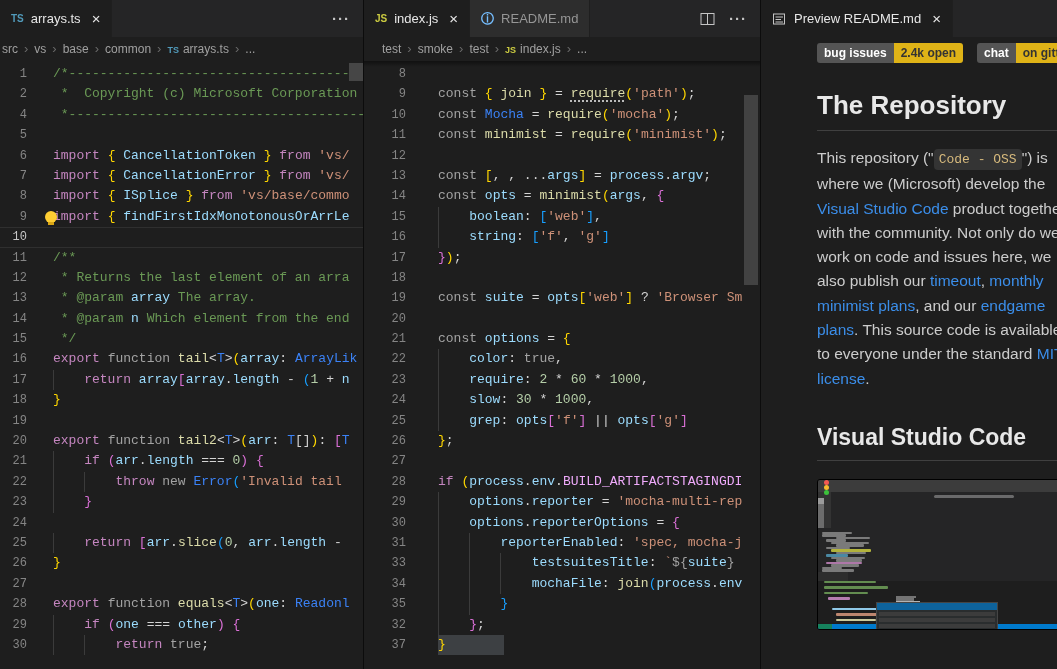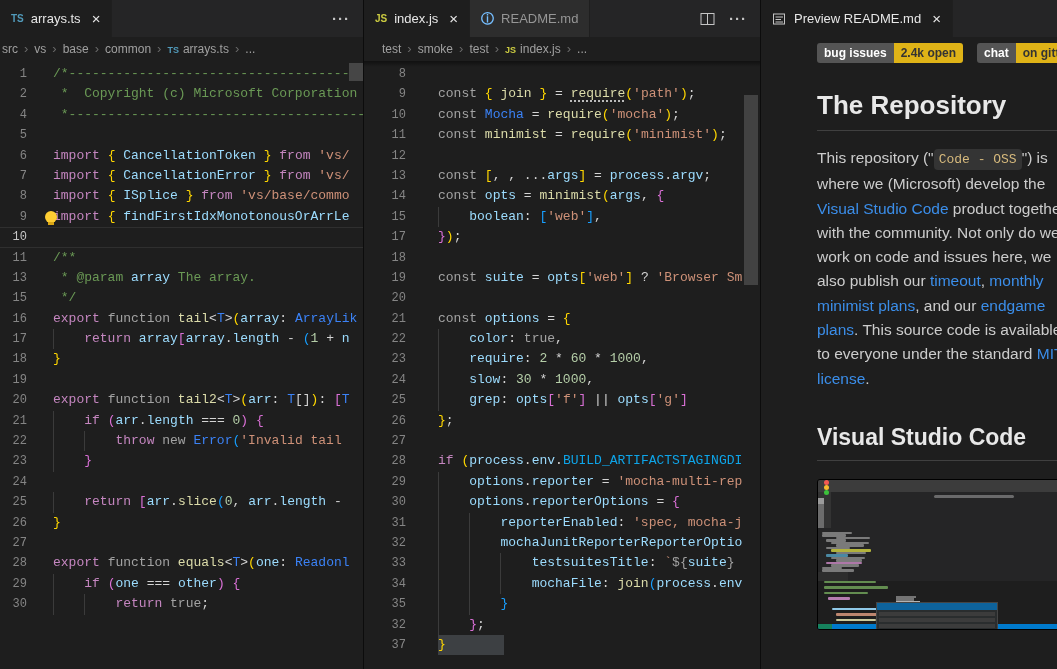--- a/index.html
+++ b/index.html
@@ -42,21 +42,21 @@
   .guide{position:absolute;top:0;bottom:0;width:1px;background:#3b3b3b;}
   .selbox{position:absolute;top:0;height:100%;width:66px;background:#3d4043;z-index:0;}
   .bulb{position:absolute;left:45px;top:4px;width:12px;height:12px;border-radius:50%;
       background:#ffce33;z-index:3;}
   .bulb::after{content:'';position:absolute;left:3px;top:11px;width:6px;height:3px;background:#d9a616;}
   .vthumb{position:absolute;width:14px;background:#464646;z-index:6;}
 
   
   .cm{color:#6a9955}.kw{color:#c586c0}.st{color:#a3a3a3}.fn{color:#dcdcaa}.ty{color:#3b82f6}
   .vr{color:#9cdcfe}.sr{color:#ce9178}.nu{color:#b5cea8}.pw{color:#d4d4d4}
-  .b1{color:#ffd700}.b2{color:#da70d6}.b3{color:#179fff}.cb{color:#0ea5e9}
+  .b1{color:#ffd700}.b2{color:#da70d6}.b3{color:#179fff}.cb{color:#f0abfc}
   .fnu{color:#dcdcaa;text-decoration:underline dotted #bbb 1.5px;text-underline-offset:3px;}
 
   
   .preview{position:absolute;top:37px;left:0;right:0;bottom:0;overflow:hidden;
       padding:6px 0 0 56px;color:#ccc;}
   .md{width:312px;}
   .badges{display:flex;gap:14px;margin-top:0;}
   .badge{display:inline-flex;height:20px;border-radius:3px;overflow:hidden;
       font-size:12px;font-weight:700;cursor:pointer;}
   .badge .bl{background:#555;color:#fff;padding:3px 7px;line-height:14px;}
@@ -133,21 +133,23 @@
         <div class="code-row"><span class="num">1</span><span class="code"><span class="cm">/*---------------------------------------------------</span></span></div>
         <div class="code-row"><span class="num">2</span><span class="code"><span class="cm"> *  Copyright (c) Microsoft Corporation</span></span></div>
         <div class="code-row"><span class="num">4</span><span class="code"><span class="cm"> *---------------------------------------------------</span></span></div>
         <div class="code-row"><span class="num">5</span><span class="code"></span></div>
         <div class="code-row"><span class="num">6</span><span class="code"><span class="kw">import</span><span class="pw"> </span><span class="b1">{</span><span class="vr"> CancellationToken </span><span class="b1">}</span><span class="kw"> from</span><span class="sr"> 'vs/</span></span></div>
         <div class="code-row"><span class="num">7</span><span class="code"><span class="kw">import</span><span class="pw"> </span><span class="b1">{</span><span class="vr"> CancellationError </span><span class="b1">}</span><span class="kw"> from</span><span class="sr"> 'vs/</span></span></div>
         <div class="code-row"><span class="num">8</span><span class="code"><span class="kw">import</span><span class="pw"> </span><span class="b1">{</span><span class="vr"> ISplice </span><span class="b1">}</span><span class="kw"> from</span><span class="sr"> 'vs/base/commo</span></span></div>
         <div class="code-row"><span class="num">9</span><span class="code"><span class="kw">import</span><span class="pw"> </span><span class="b1">{</span><span class="vr"> findFirstIdxMonotonousOrArrLe</span></span><i class="bulb"></i></div>
         <div class="code-row cur"><span class="num">10</span><span class="code"></span></div>
         <div class="code-row"><span class="num">11</span><span class="code"><span class="cm">/**</span></span></div>
+        <div class="code-row"><span class="num">12</span><span class="code"><span class="cm"> * Returns the last element of an arra</span></span></div>
         <div class="code-row"><span class="num">13</span><span class="code"><span class="cm"> * @param </span><span class="vr">array</span><span class="cm"> The array.</span></span></div>
+        <div class="code-row"><span class="num">14</span><span class="code"><span class="cm"> * @param </span><span class="vr">n</span><span class="cm"> Which element from the end</span></span></div>
         <div class="code-row"><span class="num">15</span><span class="code"><span class="cm"> */</span></span></div>
         <div class="code-row"><span class="num">16</span><span class="code"><span class="kw">export</span><span class="pw"> </span><span class="st">function</span><span class="pw"> </span><span class="fn">tail</span><span class="pw">&lt;</span><span class="ty">T</span><span class="pw">&gt;</span><span class="b1">(</span><span class="vr">array</span><span class="pw">: </span><span class="ty">ArrayLik</span></span></div>
         <div class="code-row"><i class="guide" style="left: 53px;"></i><span class="num">17</span><span class="code"><span class="pw">    </span><span class="kw">return</span><span class="pw"> </span><span class="vr">array</span><span class="b2">[</span><span class="vr">array</span><span class="pw">.</span><span class="vr">length</span><span class="pw"> - </span><span class="b3">(</span><span class="nu">1</span><span class="pw"> + </span><span class="vr">n</span></span></div>
         <div class="code-row"><span class="num">18</span><span class="code"><span class="b1">}</span></span></div>
         <div class="code-row"><span class="num">19</span><span class="code"></span></div>
         <div class="code-row"><span class="num">20</span><span class="code"><span class="kw">export</span><span class="pw"> </span><span class="st">function</span><span class="pw"> </span><span class="fn">tail2</span><span class="pw">&lt;</span><span class="ty">T</span><span class="pw">&gt;</span><span class="b1">(</span><span class="vr">arr</span><span class="pw">: </span><span class="ty">T</span><span class="pw">[]</span><span class="b1">)</span><span class="pw">: </span><span class="b2">[</span><span class="ty">T</span></span></div>
         <div class="code-row"><i class="guide" style="left: 53px;"></i><span class="num">21</span><span class="code"><span class="pw">    </span><span class="kw">if</span><span class="pw"> </span><span class="b2">(</span><span class="vr">arr</span><span class="pw">.</span><span class="vr">length</span><span class="pw"> === </span><span class="nu">0</span><span class="b2">)</span><span class="pw"> </span><span class="b2">{</span></span></div>
         <div class="code-row"><i class="guide" style="left: 53px;"></i><i class="guide" style="left: 84.2px;"></i><span class="num">22</span><span class="code"><span class="pw">        </span><span class="kw">throw</span><span class="pw"> </span><span class="st">new</span><span class="pw"> </span><span class="ty">Error</span><span class="b3">(</span><span class="sr">'Invalid tail </span></span></div>
         <div class="code-row"><i class="guide" style="left: 53px;"></i><span class="num">23</span><span class="code"><span class="pw">    </span><span class="b2">}</span></span></div>
         <div class="code-row"><span class="num">24</span><span class="code"></span></div>
@@ -195,36 +197,36 @@
       </div>
     <div class="editor" id="gM-editor">
         <div class="code-row"><span class="num">8</span><span class="code"></span></div>
         <div class="code-row"><span class="num">9</span><span class="code"><span class="st">const</span><span class="pw"> </span><span class="b1">{</span><span class="fn"> join </span><span class="b1">}</span><span class="pw"> = </span><span class="fnu">require</span><span class="b1">(</span><span class="sr">'path'</span><span class="b1">)</span><span class="pw">;</span></span></div>
         <div class="code-row"><span class="num">10</span><span class="code"><span class="st">const</span><span class="pw"> </span><span class="ty">Mocha</span><span class="pw"> = </span><span class="fn">require</span><span class="b1">(</span><span class="sr">'mocha'</span><span class="b1">)</span><span class="pw">;</span></span></div>
         <div class="code-row"><span class="num">11</span><span class="code"><span class="st">const</span><span class="pw"> </span><span class="fn">minimist</span><span class="pw"> = </span><span class="fn">require</span><span class="b1">(</span><span class="sr">'minimist'</span><span class="b1">)</span><span class="pw">;</span></span></div>
         <div class="code-row"><span class="num">12</span><span class="code"></span></div>
         <div class="code-row"><span class="num">13</span><span class="code"><span class="st">const</span><span class="pw"> </span><span class="b1">[</span><span class="pw">, , ...</span><span class="vr">args</span><span class="b1">]</span><span class="pw"> = </span><span class="vr">process</span><span class="pw">.</span><span class="vr">argv</span><span class="pw">;</span></span></div>
         <div class="code-row"><span class="num">14</span><span class="code"><span class="st">const</span><span class="pw"> </span><span class="vr">opts</span><span class="pw"> = </span><span class="fn">minimist</span><span class="b1">(</span><span class="vr">args</span><span class="pw">, </span><span class="b2">{</span></span></div>
         <div class="code-row"><i class="guide" style="left: 74px;"></i><span class="num">15</span><span class="code"><span class="pw">    </span><span class="vr">boolean</span><span class="pw">: </span><span class="b3">[</span><span class="sr">'web'</span><span class="b3">]</span><span class="pw">,</span></span></div>
+        <div class="code-row"><i class="guide" style="left: 74px;"></i><span class="num">16</span><span class="code"><span class="pw">    </span><span class="vr">string</span><span class="pw">: </span><span class="b3">[</span><span class="sr">'f'</span><span class="pw">, </span><span class="sr">'g'</span><span class="b3">]</span></span></div>
         <div class="code-row"><span class="num">17</span><span class="code"><span class="b2">}</span><span class="b1">)</span><span class="pw">;</span></span></div>
         <div class="code-row"><span class="num">18</span><span class="code"></span></div>
         <div class="code-row"><span class="num">19</span><span class="code"><span class="st">const</span><span class="pw"> </span><span class="vr">suite</span><span class="pw"> = </span><span class="vr">opts</span><span class="b1">[</span><span class="sr">'web'</span><span class="b1">]</span><span class="pw"> ? </span><span class="sr">'Browser Sm</span></span></div>
         <div class="code-row"><span class="num">20</span><span class="code"></span></div>
         <div class="code-row"><span class="num">21</span><span class="code"><span class="st">const</span><span class="pw"> </span><span class="vr">options</span><span class="pw"> = </span><span class="b1">{</span></span></div>
         <div class="code-row"><i class="guide" style="left: 74px;"></i><span class="num">22</span><span class="code"><span class="pw">    </span><span class="vr">color</span><span class="pw">: </span><span class="st">true</span><span class="pw">,</span></span></div>
         <div class="code-row"><i class="guide" style="left: 74px;"></i><span class="num">23</span><span class="code"><span class="pw">    </span><span class="vr">require</span><span class="pw">: </span><span class="nu">2</span><span class="pw"> * </span><span class="nu">60</span><span class="pw"> * </span><span class="nu">1000</span><span class="pw">,</span></span></div>
         <div class="code-row"><i class="guide" style="left: 74px;"></i><span class="num">24</span><span class="code"><span class="pw">    </span><span class="vr">slow</span><span class="pw">: </span><span class="nu">30</span><span class="pw"> * </span><span class="nu">1000</span><span class="pw">,</span></span></div>
         <div class="code-row"><i class="guide" style="left: 74px;"></i><span class="num">25</span><span class="code"><span class="pw">    </span><span class="vr">grep</span><span class="pw">: </span><span class="vr">opts</span><span class="b2">[</span><span class="sr">'f'</span><span class="b2">]</span><span class="pw"> || </span><span class="vr">opts</span><span class="b2">[</span><span class="sr">'g'</span><span class="b2">]</span></span></div>
         <div class="code-row"><span class="num">26</span><span class="code"><span class="b1">}</span><span class="pw">;</span></span></div>
         <div class="code-row"><span class="num">27</span><span class="code"></span></div>
         <div class="code-row"><span class="num">28</span><span class="code"><span class="kw">if</span><span class="pw"> </span><span class="b1">(</span><span class="vr">process</span><span class="pw">.</span><span class="vr">env</span><span class="pw">.</span><span class="cb">BUILD_ARTIFACTSTAGINGDI</span></span></div>
         <div class="code-row"><i class="guide" style="left: 74px;"></i><span class="num">29</span><span class="code"><span class="pw">    </span><span class="vr">options</span><span class="pw">.</span><span class="vr">reporter</span><span class="pw"> = </span><span class="sr">'mocha-multi-rep</span></span></div>
         <div class="code-row"><i class="guide" style="left: 74px;"></i><span class="num">30</span><span class="code"><span class="pw">    </span><span class="vr">options</span><span class="pw">.</span><span class="vr">reporterOptions</span><span class="pw"> = </span><span class="b2">{</span></span></div>
         <div class="code-row"><i class="guide" style="left: 74px;"></i><i class="guide" style="left: 105.2px;"></i><span class="num">31</span><span class="code"><span class="pw">        </span><span class="vr">reporterEnabled</span><span class="pw">: </span><span class="sr">'spec, mocha-j</span></span></div>
-        <div class="code-row"><i class="guide" style="left: 74px;"></i><i class="guide" style="left: 105.2px;"></i><span class="num">32</span><span class="code"><span class="pw">        </span><span class="vr">mochaJunitReporterReporterOptio</span></span></div>
         <div class="code-row"><i class="guide" style="left: 74px;"></i><i class="guide" style="left: 105.2px;"></i><i class="guide" style="left: 136.4px;"></i><span class="num">33</span><span class="code"><span class="pw">            </span><span class="vr">testsuitesTitle</span><span class="pw">: </span><span class="sr">`</span><span class="st">${</span><span class="vr">suite</span><span class="st">}</span></span></div>
         <div class="code-row"><i class="guide" style="left: 74px;"></i><i class="guide" style="left: 105.2px;"></i><i class="guide" style="left: 136.4px;"></i><span class="num">34</span><span class="code"><span class="pw">            </span><span class="vr">mochaFile</span><span class="pw">: </span><span class="fn">join</span><span class="b3">(</span><span class="vr">process</span><span class="pw">.</span><span class="vr">env</span></span></div>
         <div class="code-row"><i class="guide" style="left: 74px;"></i><i class="guide" style="left: 105.2px;"></i><span class="num">35</span><span class="code"><span class="pw">        </span><span class="b3">}</span></span></div>
         <div class="code-row"><i class="guide" style="left: 74px;"></i><span class="num">32</span><span class="code"><span class="pw">    </span><span class="b2">}</span><span class="pw">;</span></span></div>
         <div class="code-row"><i class="selbox" style="left: 74px;"></i><span class="num">37</span><span class="code"><span class="b1">}</span></span></div>
       </div>
     <div class="vthumb" style="top:95px;height:190px;right:2px;background:#424242;"></div>
   </section>
 
   <section class="group" id="gR">

